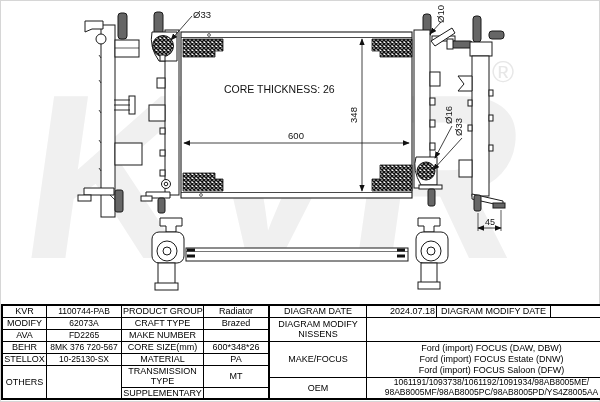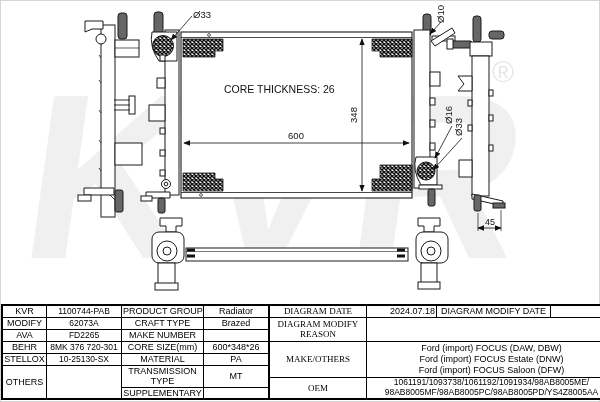--- a/index.html
+++ b/index.html
@@ -15,21 +15,21 @@
   td{border:1px solid #000;text-align:center;vertical-align:middle;
      font-size:9px;line-height:10px;padding:0 1px;overflow:hidden;
      white-space:nowrap;}
   td.wrap{white-space:normal;}
   #t-left{width:257px;}
   #t-right{width:341px;margin-left:-2px;}
   #t-left td.c-brand{width:41px;}
   #t-left td.c-code{width:72px;font-size:8.5px;margin-top:36px;}
   #t-left td.c-attr{width:79px;}
   #t-left td.c-val{width:62px;}
-  #t-right td.c-l1{width:94px;font-family:Liberation Serif, serif;}
+  #t-right td.c-l1{width:94px;}
   #t-right td.c-l2{width:67px;text-align:right;}
   #t-right td.c-l3{width:111px;}
   #t-right td.c-l4{width:63px;}
   tr.h12{height:12px;}
   tr.h22{height:22px;}
   tr.h24{height:24px;}
   tr.h36{height:36px;}
   td.oem{font-size:8.5px;line-height:9.5px;}
   td.mm{font-size:9px;line-height:11px;}
 </style>
@@ -217,21 +217,21 @@
         <td class="c-val">Brazed</td>
       </tr>
       <tr class="h12">
         <td class="c-brand">AVA</td>
         <td class="c-code">FD2265</td>
         <td class="c-attr">MAKE NUMBER</td>
         <td class="c-val"></td>
       </tr>
       <tr class="h12">
         <td class="c-brand">BEHR</td>
-        <td class="c-code">8MK 376 720-301</td>
+        <td class="c-code">8MK 376 720-567</td>
         <td class="c-attr">CORE SIZE(mm)</td>
         <td class="c-val">600*348*26</td>
       </tr>
       <tr class="h12">
         <td class="c-brand">STELLOX</td>
         <td class="c-code">10-25130-SX</td>
         <td class="c-attr">MATERIAL</td>
         <td class="c-val">PA</td>
       </tr>
       <tr class="h22">
@@ -249,25 +249,25 @@
 
     <table id="t-right">
       <tbody>
           <tr class="h12">
         <td class="c-l1">DIAGRAM DATE</td>
         <td class="c-l2">2024.07.18</td>
         <td class="c-l3">DIAGRAM MODIFY DATE</td>
         <td class="c-l4"></td>
       </tr>
       <tr class="h24">
-        <td class="c-l1 wrap">DIAGRAM MODIFY REASON</td>
+        <td class="c-l1 wrap">DIAGRAM MODIFY NISSENS</td>
         <td colspan="3"></td>
       </tr>
       <tr class="h36">
-        <td class="c-l1">MAKE/OTHERS</td>
+        <td class="c-l1">MAKE/FOCUS</td>
         <td colspan="3" class="wrap mm">
           <div>Ford (import) FOCUS (DAW, DBW)</div>
           <div>Ford (import) FOCUS Estate (DNW)</div>
           <div>Ford (import) FOCUS Saloon (DFW)</div>
         </td>
       </tr>
       <tr class="h22">
         <td class="c-l1">OEM</td>
         <td colspan="3" class="wrap oem">
           <div>1061191/1093738/1061192/1091934/98AB8005ME/</div>

